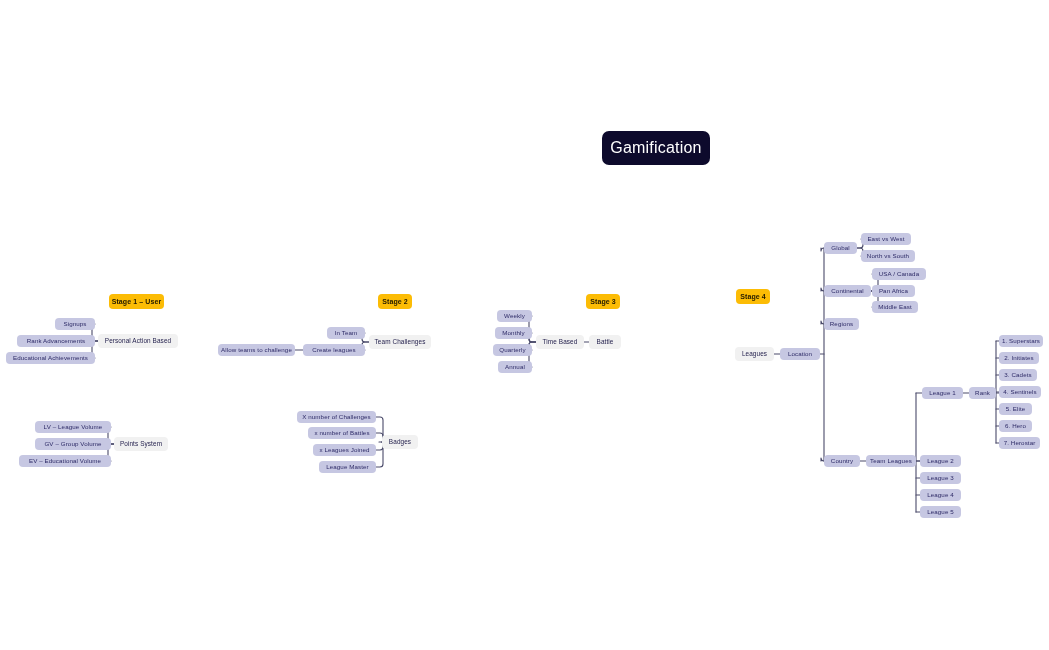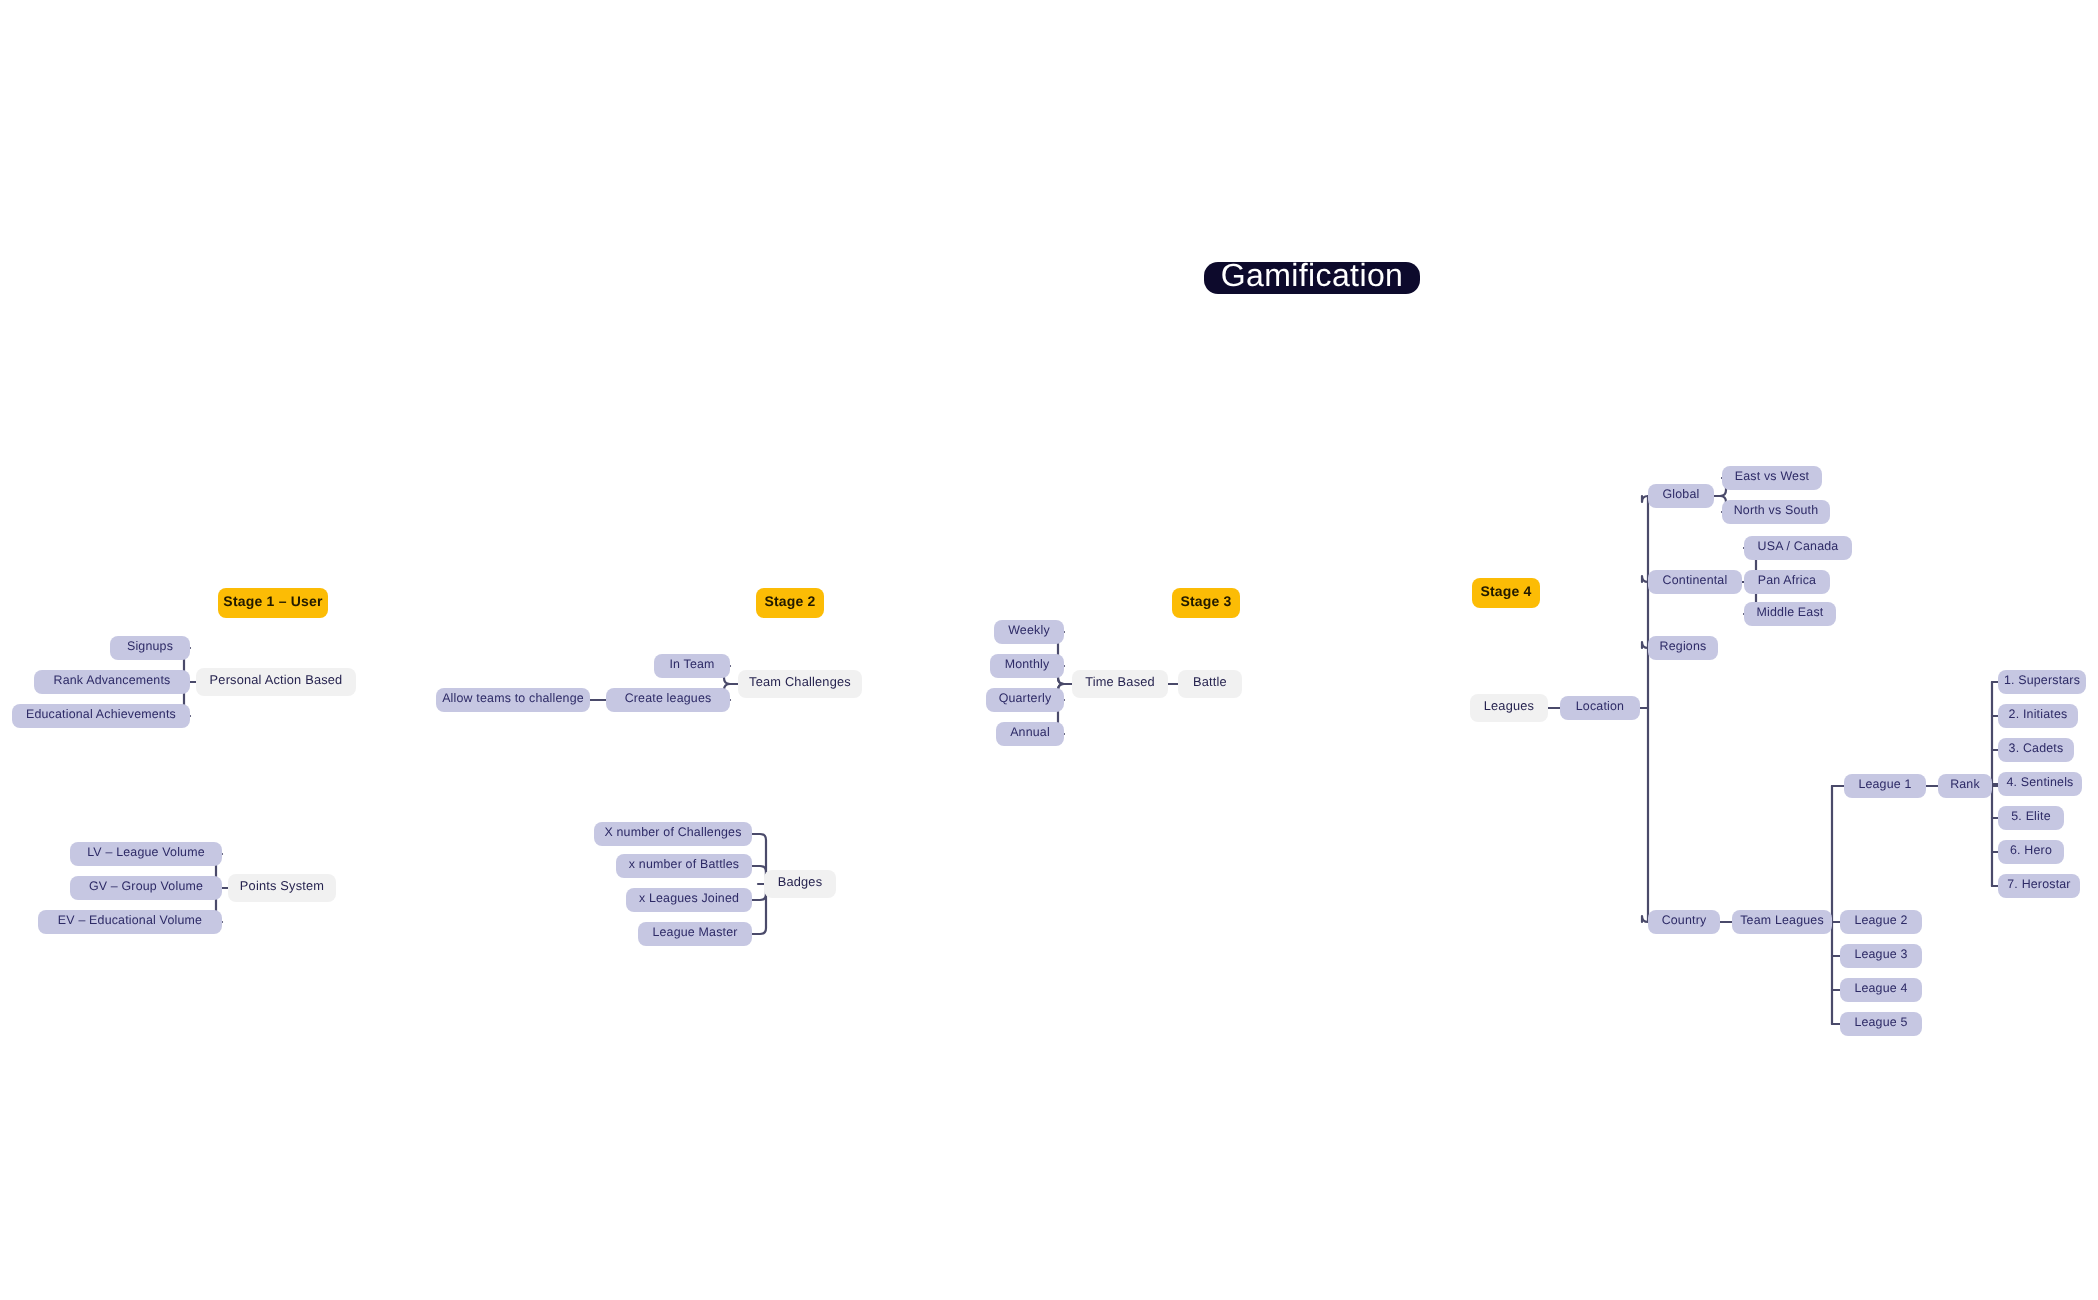--- a/index.html
+++ b/index.html
@@ -134,21 +134,21 @@
       <path d="M996,341 Q999,341 999,341 H999"></path>
       <path d="M996,358 H999"></path>
       <path d="M996,375 H999"></path>
       <path d="M996,392 H999"></path>
       <path d="M996,409 H999"></path>
       <path d="M996,426 H999"></path>
       <path d="M996,443 H999"></path>
     </g>
   </svg>
 
-  <div class="node n-root" style="left:602px; top:131px; width:108px; height:16px;">Gamification</div>
+  <div class="node n-root" style="left:602px; top:131px; width:108px; height:34px;">Gamification</div>
 
   <div class="node n-stage" style="left:109px; top:294px; width:55px; height:15px;">Stage 1 – User</div>
   <div class="node n-stage" style="left:378px; top:294px; width:34px; height:15px;">Stage 2</div>
   <div class="node n-stage" style="left:586px; top:294px; width:34px; height:15px;">Stage 3</div>
   <div class="node n-stage" style="left:736px; top:289px; width:34px; height:15px;">Stage 4</div>
 
   <div id="node-layer">
       <div class="node n-lav" style="left: 55px; top: 318px; width: 40px; height: 12px;">Signups</div>
       <div class="node n-lav" style="left: 17px; top: 335px; width: 78px; height: 12px;">Rank Advancements</div>
       <div class="node n-lav" style="left: 6px; top: 352px; width: 89px; height: 12px;">Educational Achievements</div>

